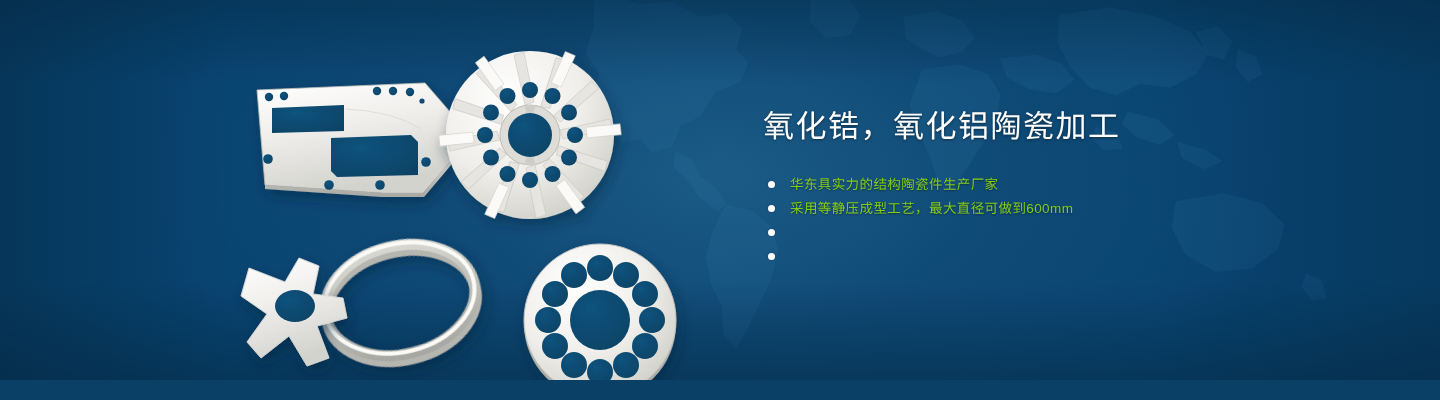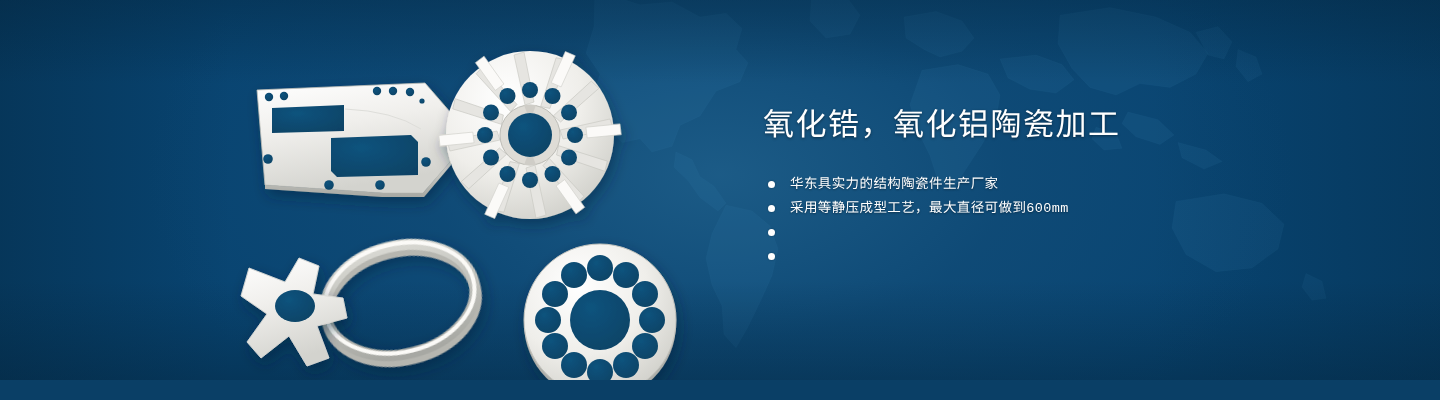--- a/index.html
+++ b/index.html
@@ -5,21 +5,21 @@
   html, body {
     margin: 0;
     padding: 0;
     background: #0a3f66;
   }
   .banner {
     position: relative;
     width: 1440px;
     height: 380px;
     overflow: hidden;
-    font-family: Liberation Mono, monospace;
+    font-family: Liberation Sans, sans-serif;
     background: #084471;
   }
   
   .bg-base {
     position: absolute; inset: 0;
     background:
       radial-gradient(ellipse 900px 520px at 52% 44%,
           #1b5a83 0%, #155party 0%, #13517a 28%, #0c4870 58%, #074269 82%, #053d63 100%);
   }
   .bg-base2 {
@@ -70,21 +70,21 @@
   .bullet-dot {
     width: 7px; height: 7px;
     border-radius: 50%;
     background: #ffffff;
     flex: 0 0 7px;
     margin-right: 15px;
     margin-left: 5px;
     box-shadow: 0 0 2px rgba(0,0,0,0.3);
   }
   .bullet-text {
-    color: #ffffff;
+    color: #84cc16;
     font-size: 13.5px;
     letter-spacing: 0.4px;
     line-height: 24px;
     white-space: nowrap;
     text-shadow: 0 1px 2px rgba(0,0,0,0.40);
   }
 
   
   .parts { position: absolute; left: 225px; top: 35px; width: 500px; height: 350px; }
   .parts svg { display:block; width:100%; height:100%; }

